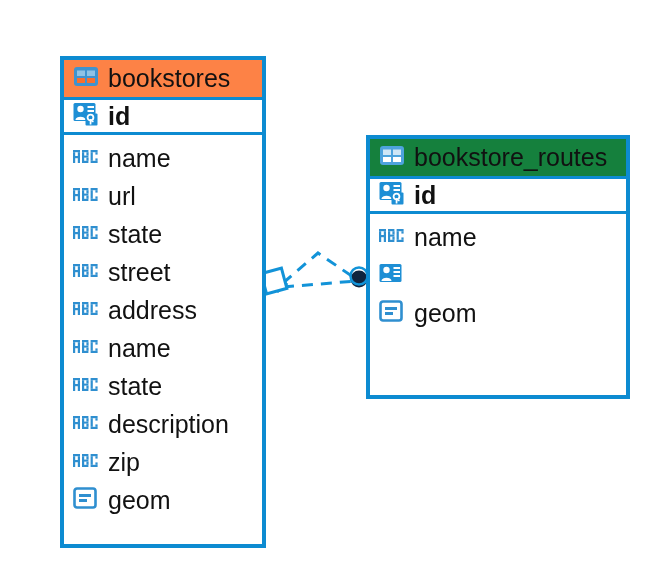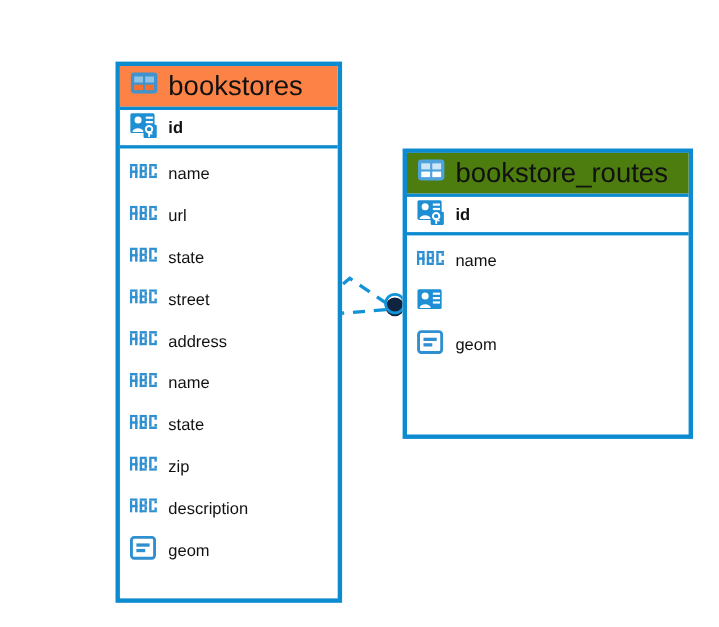--- a/index.html
+++ b/index.html
@@ -29,21 +29,21 @@
   }
 
   .entity-header {
     display: flex;
     align-items: center;
     gap: 9px;
     padding: 5px 10px 6px 9px;
     box-sizing: border-box;
   }
   .entity-header.selected { background: #fd8246; }
-  .entity-header.plain    { background: #4d7c0f; }
+  .entity-header.plain    { background: #15803d; }
 
   .entity-title {
     font-size: 25px;
     color: #111111;
     line-height: 1.05;
     white-space: nowrap;
   }
 
   
   .pk-row {
@@ -53,21 +53,21 @@
 
   .field {
     display: flex;
     align-items: center;
     gap: 9px;
     padding: 2px 10px 2px 9px;
     box-sizing: border-box;
     height: 38px;
   }
   .field-label {
-    font-size: 15px;
+    font-size: 25px;
     color: #111111;
     white-space: nowrap;
     line-height: 1;
   }
   .field-label.bold { font-weight: bold; }
 
   .fields-body { padding: 4px 0 5px 0; }
 
   
   .icon {
@@ -98,21 +98,21 @@
     <polyline points="283,287 356,281" fill="none" stroke="#1293d8" stroke-width="3" stroke-dasharray="11 8" stroke-linecap="butt"></polyline>
 
     <path d="M277,277 L286,284 L277,292" fill="none" stroke="#1293d8" stroke-width="3" stroke-linejoin="miter"></path>
 
     <rect x="263.5" y="270.5" width="21" height="21" transform="rotate(-15 274 281)" fill="#ffffff" stroke="#1293d8" stroke-width="3"></rect>
 
     <circle cx="359" cy="279" r="8.5" fill="#10243f"></circle>
     <circle cx="359" cy="276" r="8.5" fill="none" stroke="#1293d8" stroke-width="2.5"></circle>
   </svg>
 
-  <div class="entity" style="left:60px; top:56px; width:206px; height:492px;margin-left:45px;">
+  <div class="entity" style="left:60px; top:56px; width:206px; height:492px;">
 
     <div class="entity-header selected">
       <span class="icon">
         <svg width="26" height="21" viewBox="0 0 26 21">
           <rect x="1" y="1" width="24" height="19" rx="3" fill="#3f93cf"></rect>
           <rect x="4" y="4.5" width="8" height="5.5" fill="#8fc2e4"></rect>
           <rect x="14" y="4.5" width="8" height="5.5" fill="#8fc2e4"></rect>
           <rect x="4" y="12" width="8" height="5" fill="#f96f2e"></rect>
           <rect x="14" y="12" width="8" height="5" fill="#f96f2e"></rect>
         </svg>
@@ -332,46 +332,46 @@
               <rect x="13.4" y="7.6" width="2.2" height="3.2"></rect>
                 <rect x="9" y="10.8" width="6.4" height="2.2"></rect>
               <rect x="17.6" y="0" width="7" height="2.2"></rect>
                 <rect x="17.6" y="2.2" width="2.2" height="8.6"></rect>
               <rect x="17.6" y="10.8" width="7" height="2.2"></rect>
                 <rect x="22.4" y="2.2" width="2.2" height="2.4"></rect>
               <rect x="22.4" y="8.4" width="2.2" height="2.4"></rect>
             </g>
           </svg>
         </span>
+        <span class="field-label">description</span>
+      </div>
+
+      <div class="field">
+        <span class="icon">
+          <svg width="26" height="13" viewBox="0 0 26 13">
+            <g fill="#2f8fd0">
+              <rect x="0" y="0" width="7" height="2.2"></rect>
+                <rect x="0" y="2.2" width="2.2" height="10.8"></rect>
+              <rect x="4.8" y="2.2" width="2.2" height="10.8"></rect>
+                <rect x="0" y="6" width="7" height="2.2"></rect>
+              <rect x="9" y="0" width="6.4" height="2.2"></rect>
+                <rect x="9" y="2.2" width="2.2" height="10.8"></rect>
+              <rect x="13.4" y="2.2" width="2.2" height="3.4"></rect>
+                <rect x="9" y="5.6" width="6.4" height="2"></rect>
+              <rect x="13.4" y="7.6" width="2.2" height="3.2"></rect>
+                <rect x="9" y="10.8" width="6.4" height="2.2"></rect>
+              <rect x="17.6" y="0" width="7" height="2.2"></rect>
+                <rect x="17.6" y="2.2" width="2.2" height="8.6"></rect>
+              <rect x="17.6" y="10.8" width="7" height="2.2"></rect>
+                <rect x="22.4" y="2.2" width="2.2" height="2.4"></rect>
+              <rect x="22.4" y="8.4" width="2.2" height="2.4"></rect>
+            </g>
+          </svg>
+        </span>
         <span class="field-label">zip</span>
-      </div>
-
-      <div class="field">
-        <span class="icon">
-          <svg width="26" height="13" viewBox="0 0 26 13">
-            <g fill="#2f8fd0">
-              <rect x="0" y="0" width="7" height="2.2"></rect>
-                <rect x="0" y="2.2" width="2.2" height="10.8"></rect>
-              <rect x="4.8" y="2.2" width="2.2" height="10.8"></rect>
-                <rect x="0" y="6" width="7" height="2.2"></rect>
-              <rect x="9" y="0" width="6.4" height="2.2"></rect>
-                <rect x="9" y="2.2" width="2.2" height="10.8"></rect>
-              <rect x="13.4" y="2.2" width="2.2" height="3.4"></rect>
-                <rect x="9" y="5.6" width="6.4" height="2"></rect>
-              <rect x="13.4" y="7.6" width="2.2" height="3.2"></rect>
-                <rect x="9" y="10.8" width="6.4" height="2.2"></rect>
-              <rect x="17.6" y="0" width="7" height="2.2"></rect>
-                <rect x="17.6" y="2.2" width="2.2" height="8.6"></rect>
-              <rect x="17.6" y="10.8" width="7" height="2.2"></rect>
-                <rect x="22.4" y="2.2" width="2.2" height="2.4"></rect>
-              <rect x="22.4" y="8.4" width="2.2" height="2.4"></rect>
-            </g>
-          </svg>
-        </span>
-        <span class="field-label">description</span>
       </div>
 
       <div class="field">
         <span class="icon">
           <svg width="26" height="22" viewBox="0 0 26 22">
             <rect x="1.5" y="1.5" width="21" height="19" rx="2.5" fill="#ffffff" stroke="#2f8fd0" stroke-width="2.6"></rect>
             <rect x="6" y="7" width="12" height="3" fill="#2f8fd0"></rect>
             <rect x="6" y="12" width="8" height="3" fill="#2f8fd0"></rect>
           </svg>
         </span>

